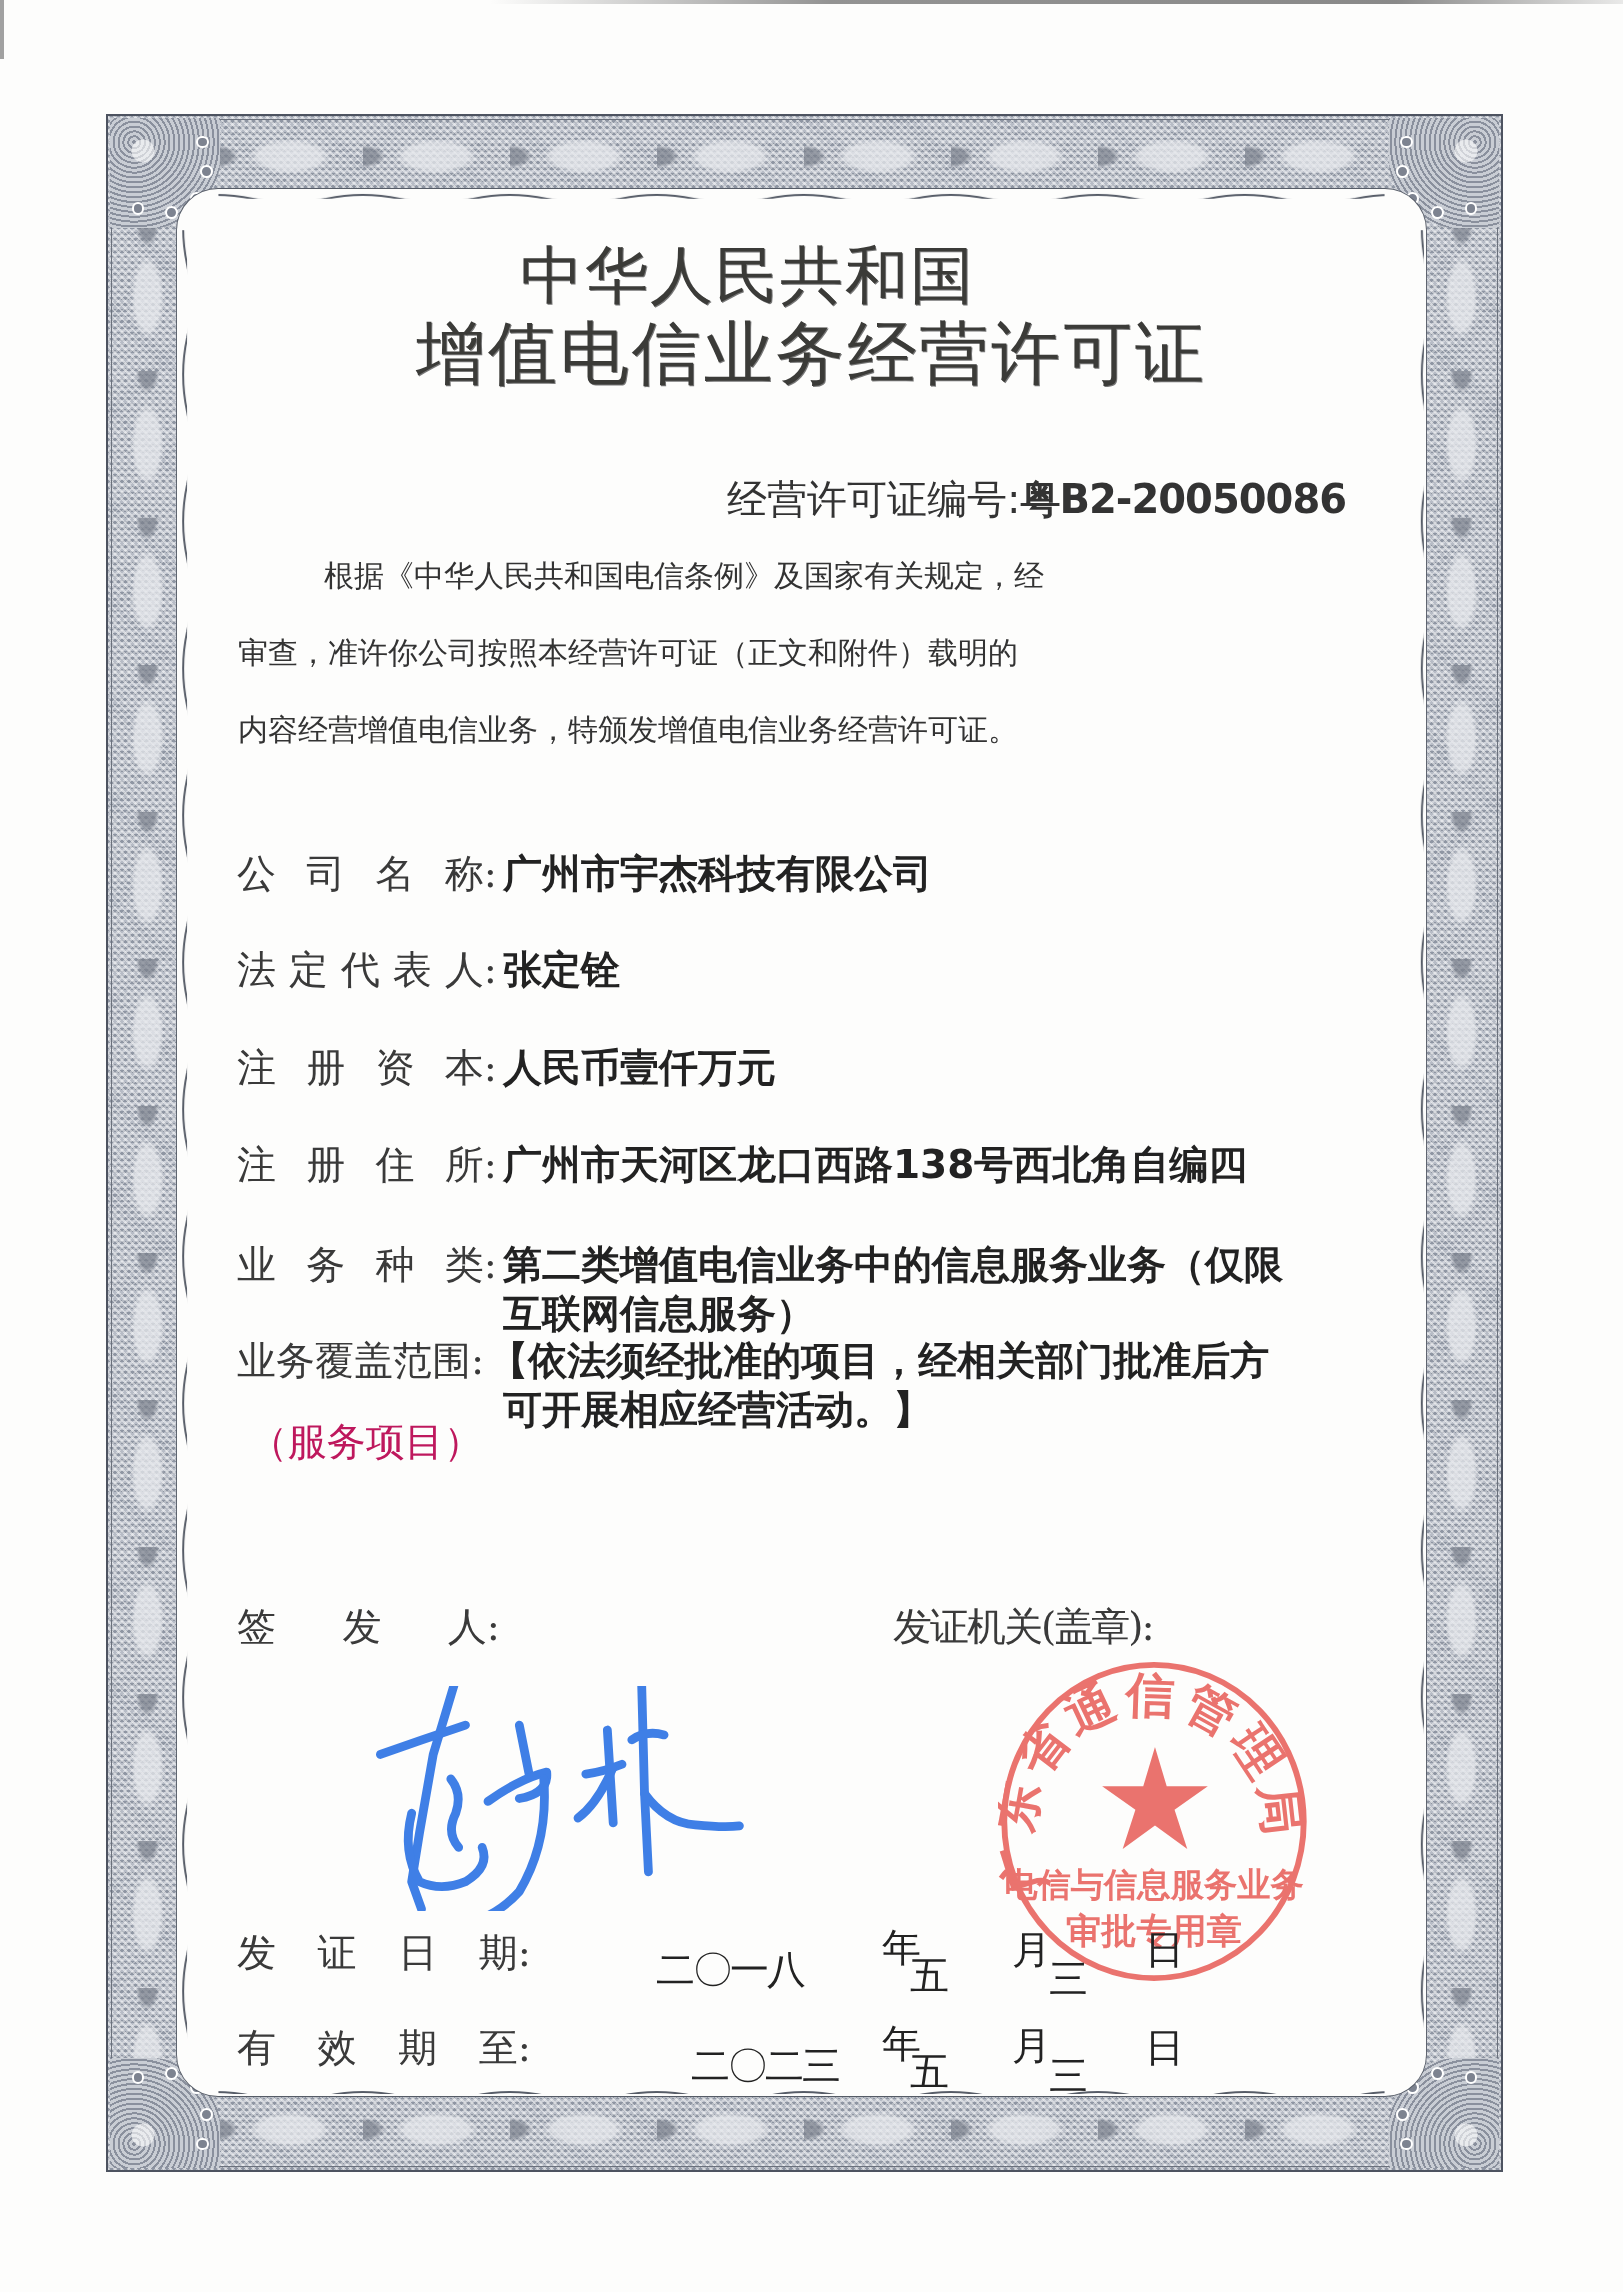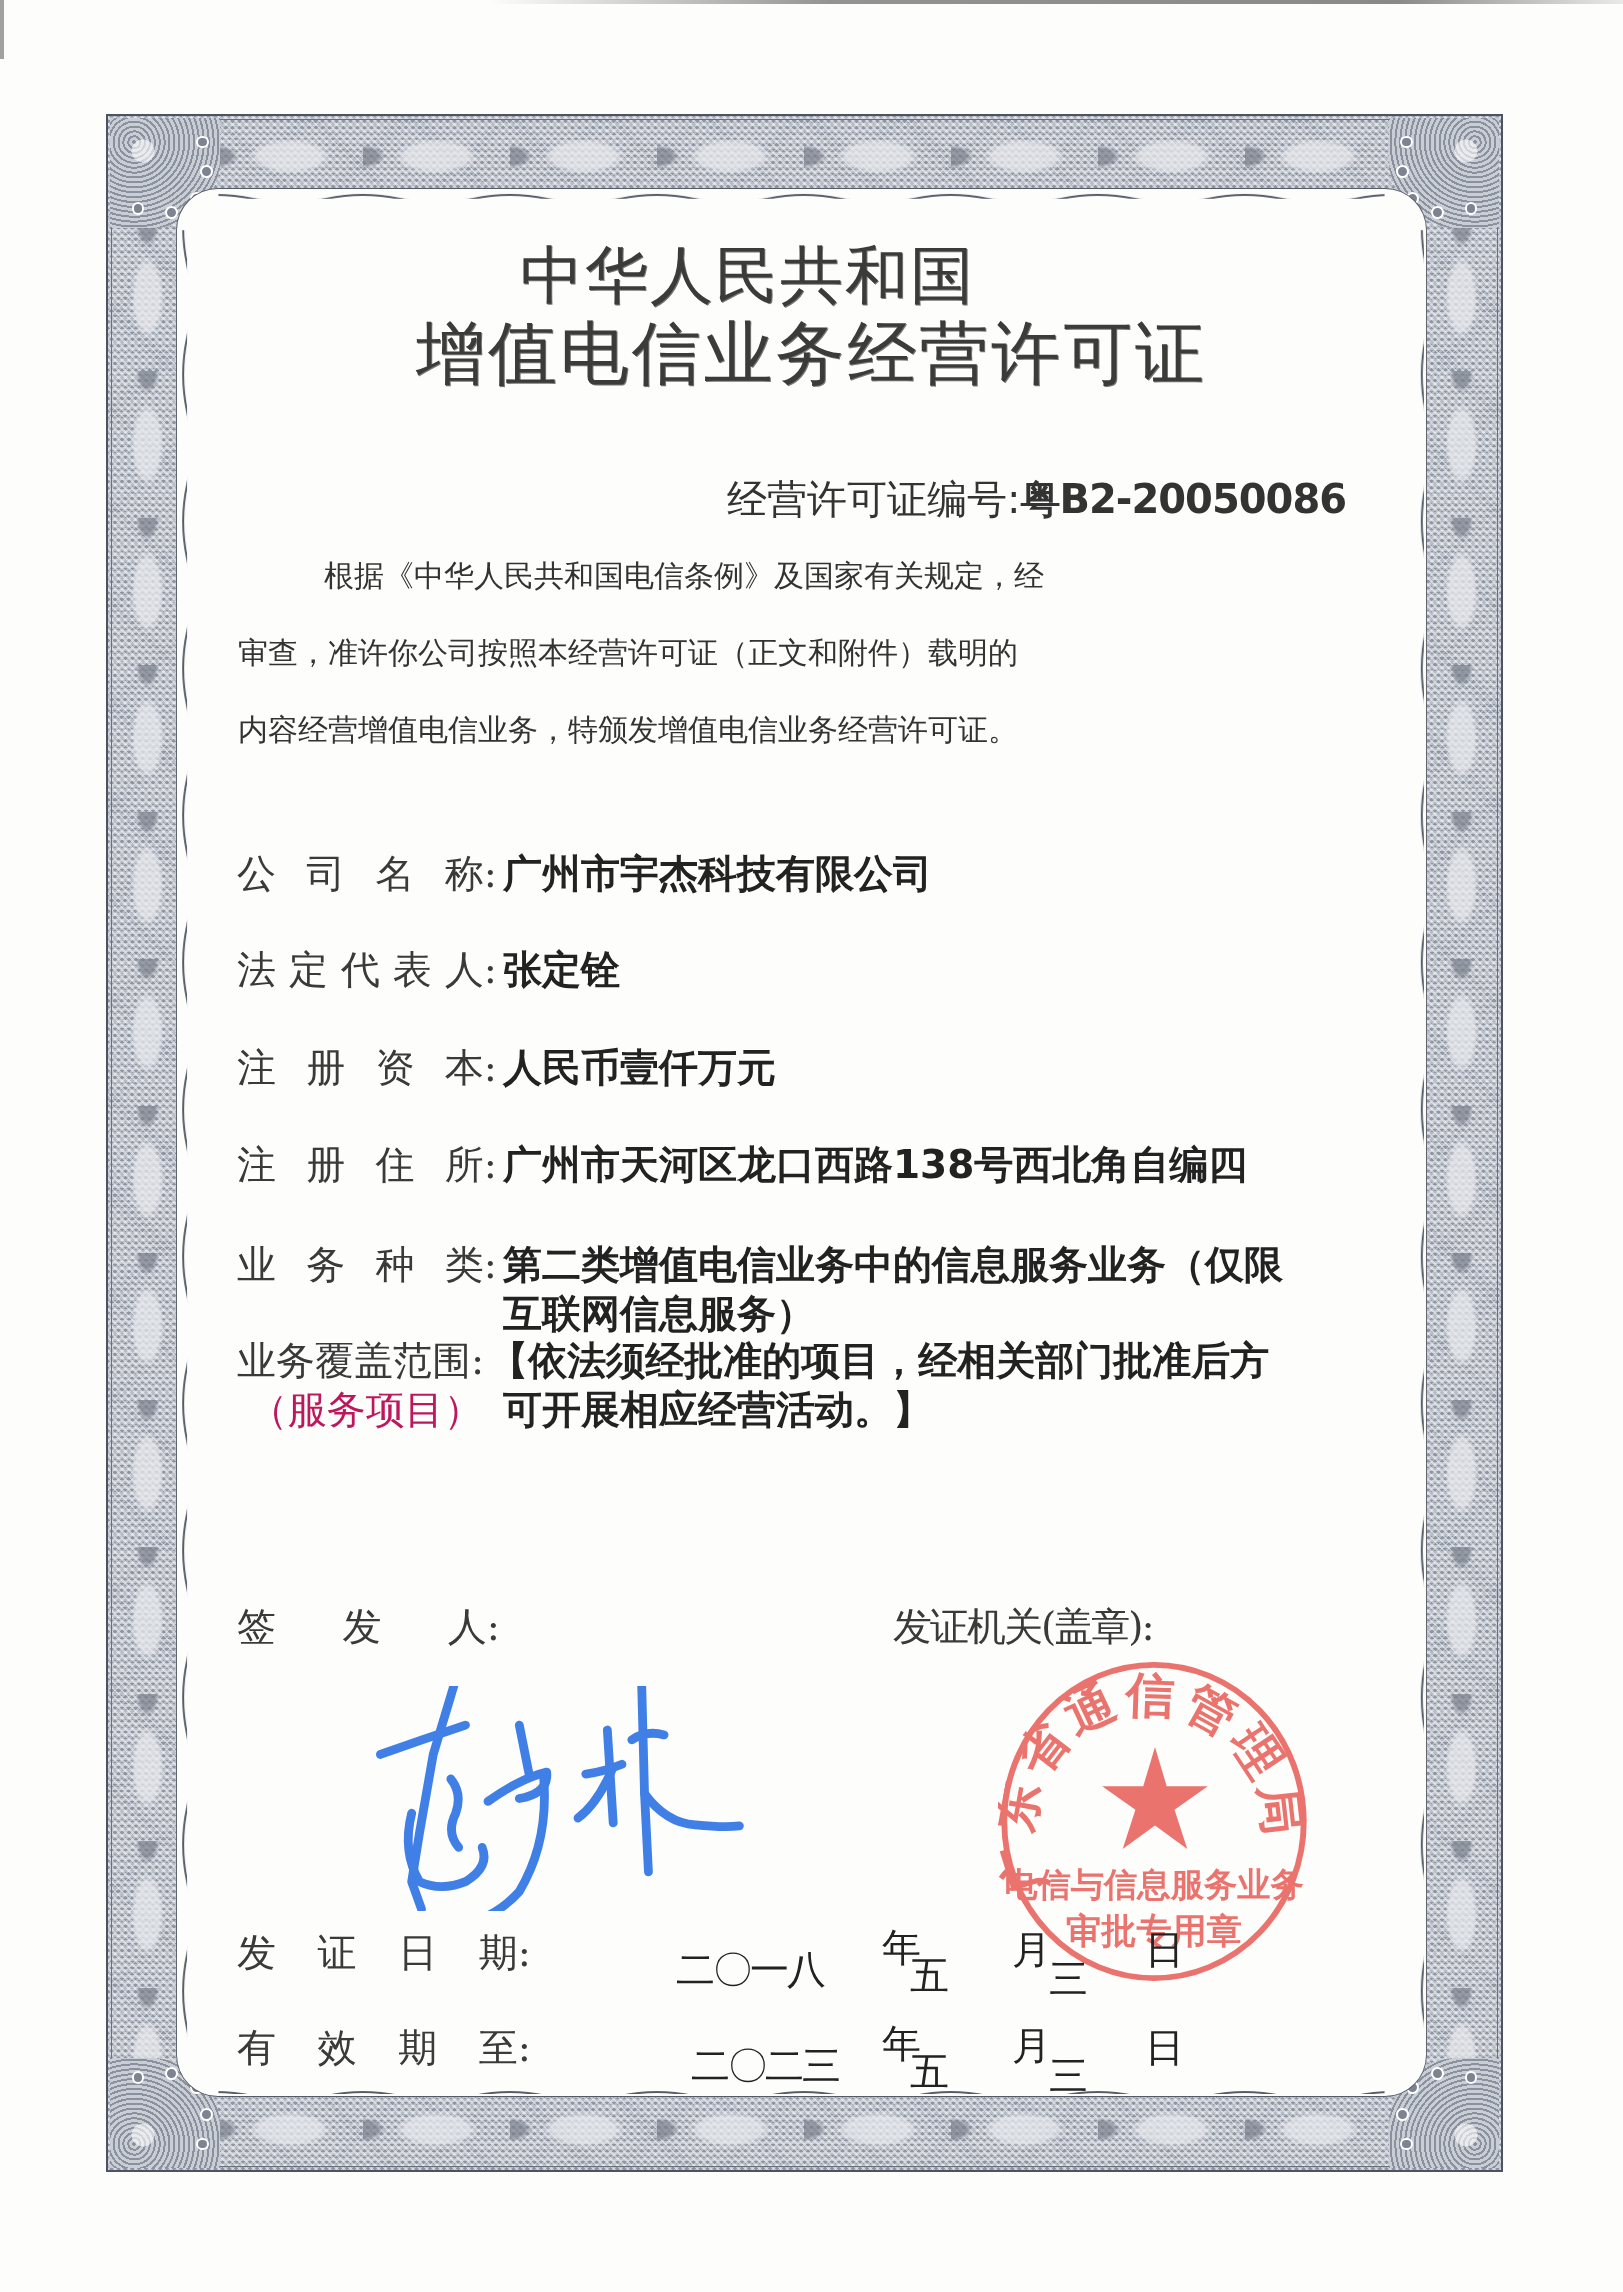--- a/index.html
+++ b/index.html
@@ -84,21 +84,21 @@
 
   .para { left: 238px; width: 1166px; font-size: 30px; line-height: 77px; top: 537px; color: #333;
     white-space: normal; text-align: justify; font-family: "DejaVu Sans", "Liberation Sans", sans-serif; }
   .para .line { display: block; white-space: nowrap; }
   .para .line.first { padding-left: 86px; }
 
   .row { position: absolute; left: 237px; display: flex; align-items: flex-start; font-size: 39px; line-height: 49px; color: #2e2e2e; }
   .row .label { width: 260px; display: flex; justify-content: space-between; font-family: "DejaVu Serif", "Liberation Serif", serif; color: #3a3a3a; }
   .row .value { width: 902px; font-family: "DejaVu Sans", "Liberation Sans", sans-serif; font-weight: bold; white-space: normal; color: #222; padding-left: 5.9px; }
   .row .value .vline { display: block; white-space: nowrap; }
-  .row.scope .label { flex-direction: column; justify-content: flex-start; }
+  .row.scope .label { flex-direction: column; justify-content: flex-start; gap: 32px; }
   .scope-sub { font-family: "DejaVu Serif", "Liberation Serif", serif; color: #be185d; padding-left: 11.8px; }
 
   .sign-label { left: 237px; top: 1600px; font-size: 39px; width: 263px; display: flex; justify-content: space-between; color: #3a3a3a; }
   .org-label { left: 893px; top: 1600px; font-size: 39px; color: #3a3a3a; letter-spacing: -2px; }
 
   .date-label { left: 237px; font-size: 39px; width: 294px; display: flex; justify-content: space-between; color: #3a3a3a; }
   .date-part { font-size: 39px; color: #222; }
 
   
   .signature { position: absolute; left: 372px; top: 1686px; width: 412px; height: 225px; }
@@ -284,21 +284,21 @@
   <text x="159" y="240" text-anchor="middle" font-size="34" fill="#e8615b" font-family="DejaVu Sans, sans-serif" font-weight="bold">电信与信息服务业务</text>
   <text x="159" y="288" text-anchor="middle" font-size="36" fill="#e8615b" font-family="DejaVu Sans, sans-serif" font-weight="bold">审批专用章</text>
 </svg>
 
 <div class="abs date-label" style="top:1926px">
   <span>发</span>
   <span>证</span>
   <span>日</span>
   <span>期:</span>
 </div>
-<div class="abs date-part" style="left:676px;top:1943px;letter-spacing:-2px">二〇一八</div>
+<div class="abs date-part" style="left:656px;top:1943px;letter-spacing:-2px">二〇一八</div>
 <div class="abs date-part" style="left:882px;top:1921px">年</div>
 <div class="abs date-part" style="left:910px;top:1949px">五</div>
 <div class="abs date-part" style="left:1012px;top:1923px">月</div>
 <div class="abs date-part" style="left:1049px;top:1952px">三</div>
 <div class="abs date-part" style="left:1145px;top:1923px">日</div>
 
 <div class="abs date-label" style="top:2021px">
   <span>有</span>
   <span>效</span>
   <span>期</span>

